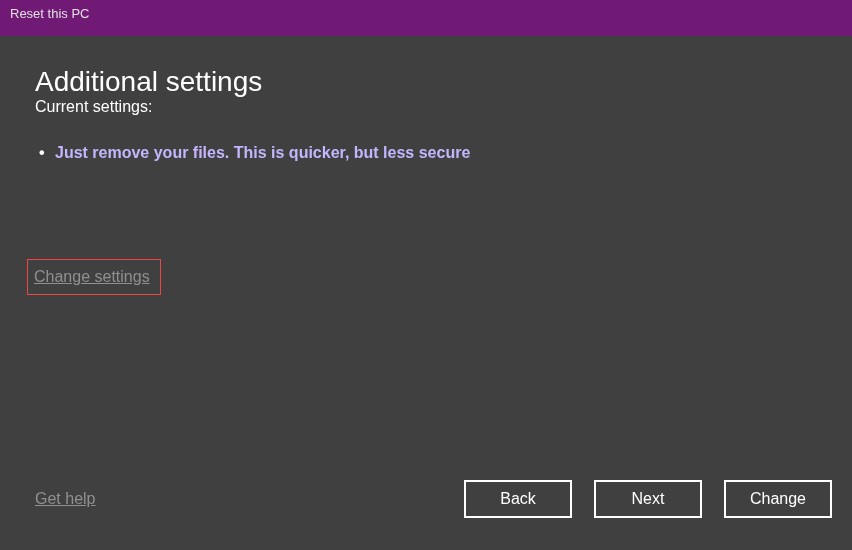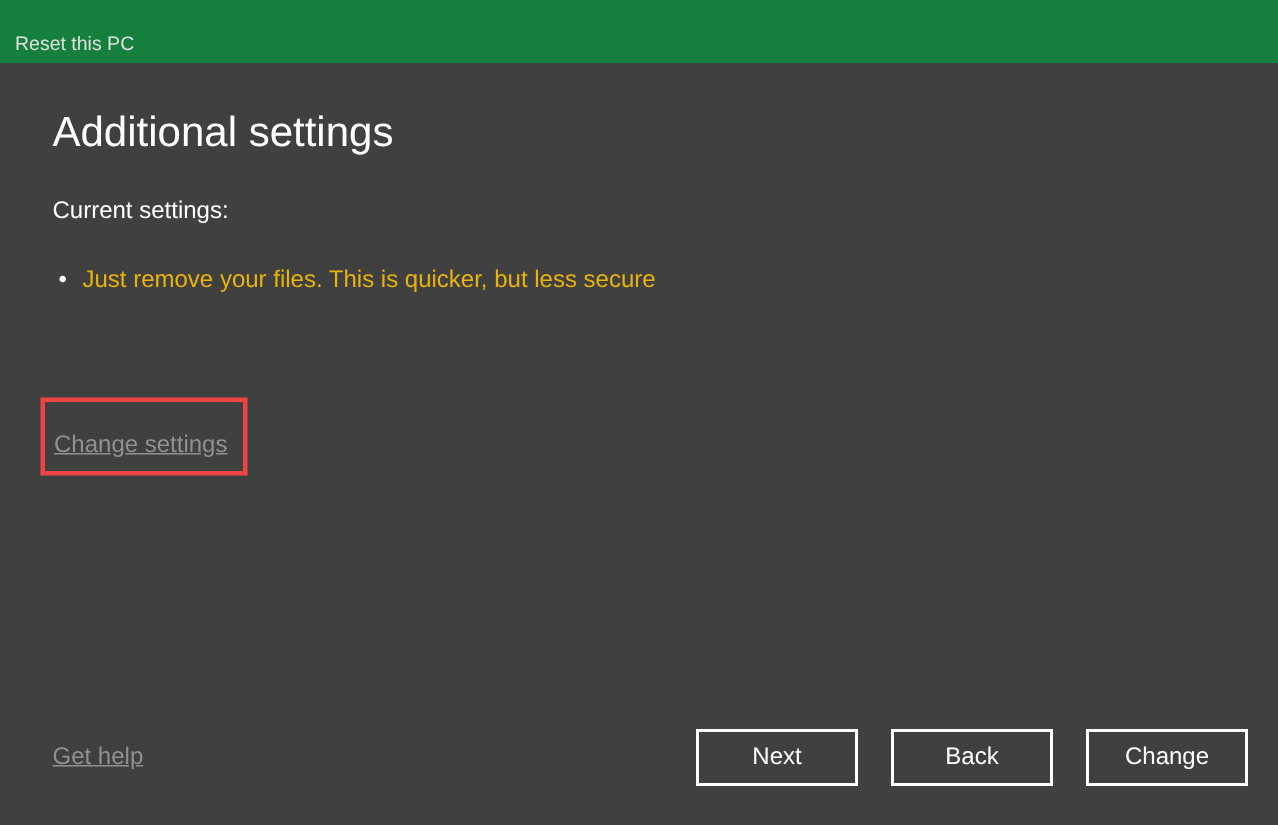--- a/index.html
+++ b/index.html
@@ -10,68 +10,67 @@
     body {
       width: 852px;
       height: 550px;
       background: #404040;
       font-family: 'Segoe UI', Tahoma, sans-serif;
       color: #fff;
       overflow: hidden;
     }
     .titlebar {
       height: 36px;
-      background: #15803d;
-      padding: 21px 10px;
+      background: #701a75;
+      padding: 6px 10px;
       font-size: 13px;
       color: #e0e0e0;
       font-weight: 400;
     }
     .content {
       padding: 30px 35px 20px 35px;
       position: relative;
       height: calc(100% - 28px);
     }
     .heading {
       font-size: 28px;
       font-weight: 300;
       color: #fff;
-      margin-bottom: 28px;
     }
     .subheading {
       font-size: 16px;
       color: #fff;
       margin-bottom: 28px;
       font-weight: 400;
     }
     ul {
       list-style: none;
       margin-left: 4px;
       margin-bottom: 22px;
     }
     li {
       font-size: 16px;
-      color: #eab308;
+      color: #c4b5fd;
       padding-left: 16px;
       position: relative;
       margin-bottom: 14px;
-      font-weight: 400;
+      font-weight: 700;
     }
     li::before {
       content: "•";
       position: absolute;
       left: 0;
       color: #fff;
     }
     .change-link-wrapper {
       position: absolute;
       left: 27px;
       top: 223px;
-      border: 3px solid #ef4444;
-      padding: 20px 10px 8px 6px;
+      border: 1px solid #ef4444;
+      padding: 8px 10px 8px 6px;
     }
     .link {
       color: #909090;
       text-decoration: underline;
       font-size: 16px;
       cursor: pointer;
       font-weight: 400;
     }
     .footer {
       position: absolute;
@@ -119,18 +118,18 @@
     <li>Just remove your files. This is quicker, but less secure</li>
   </ul>
 
   <div class="change-link-wrapper">
     <span class="link">Change settings</span>
   </div>
 
   <div class="footer">
     <span class="help-link">Get help</span>
     <div class="buttons">
+      <button class="btn">Back</button>
       <button class="btn">Next</button>
-      <button class="btn">Back</button>
       <button class="btn">Change</button>
     </div>
   </div>
 </div>
 
 </body></html>

